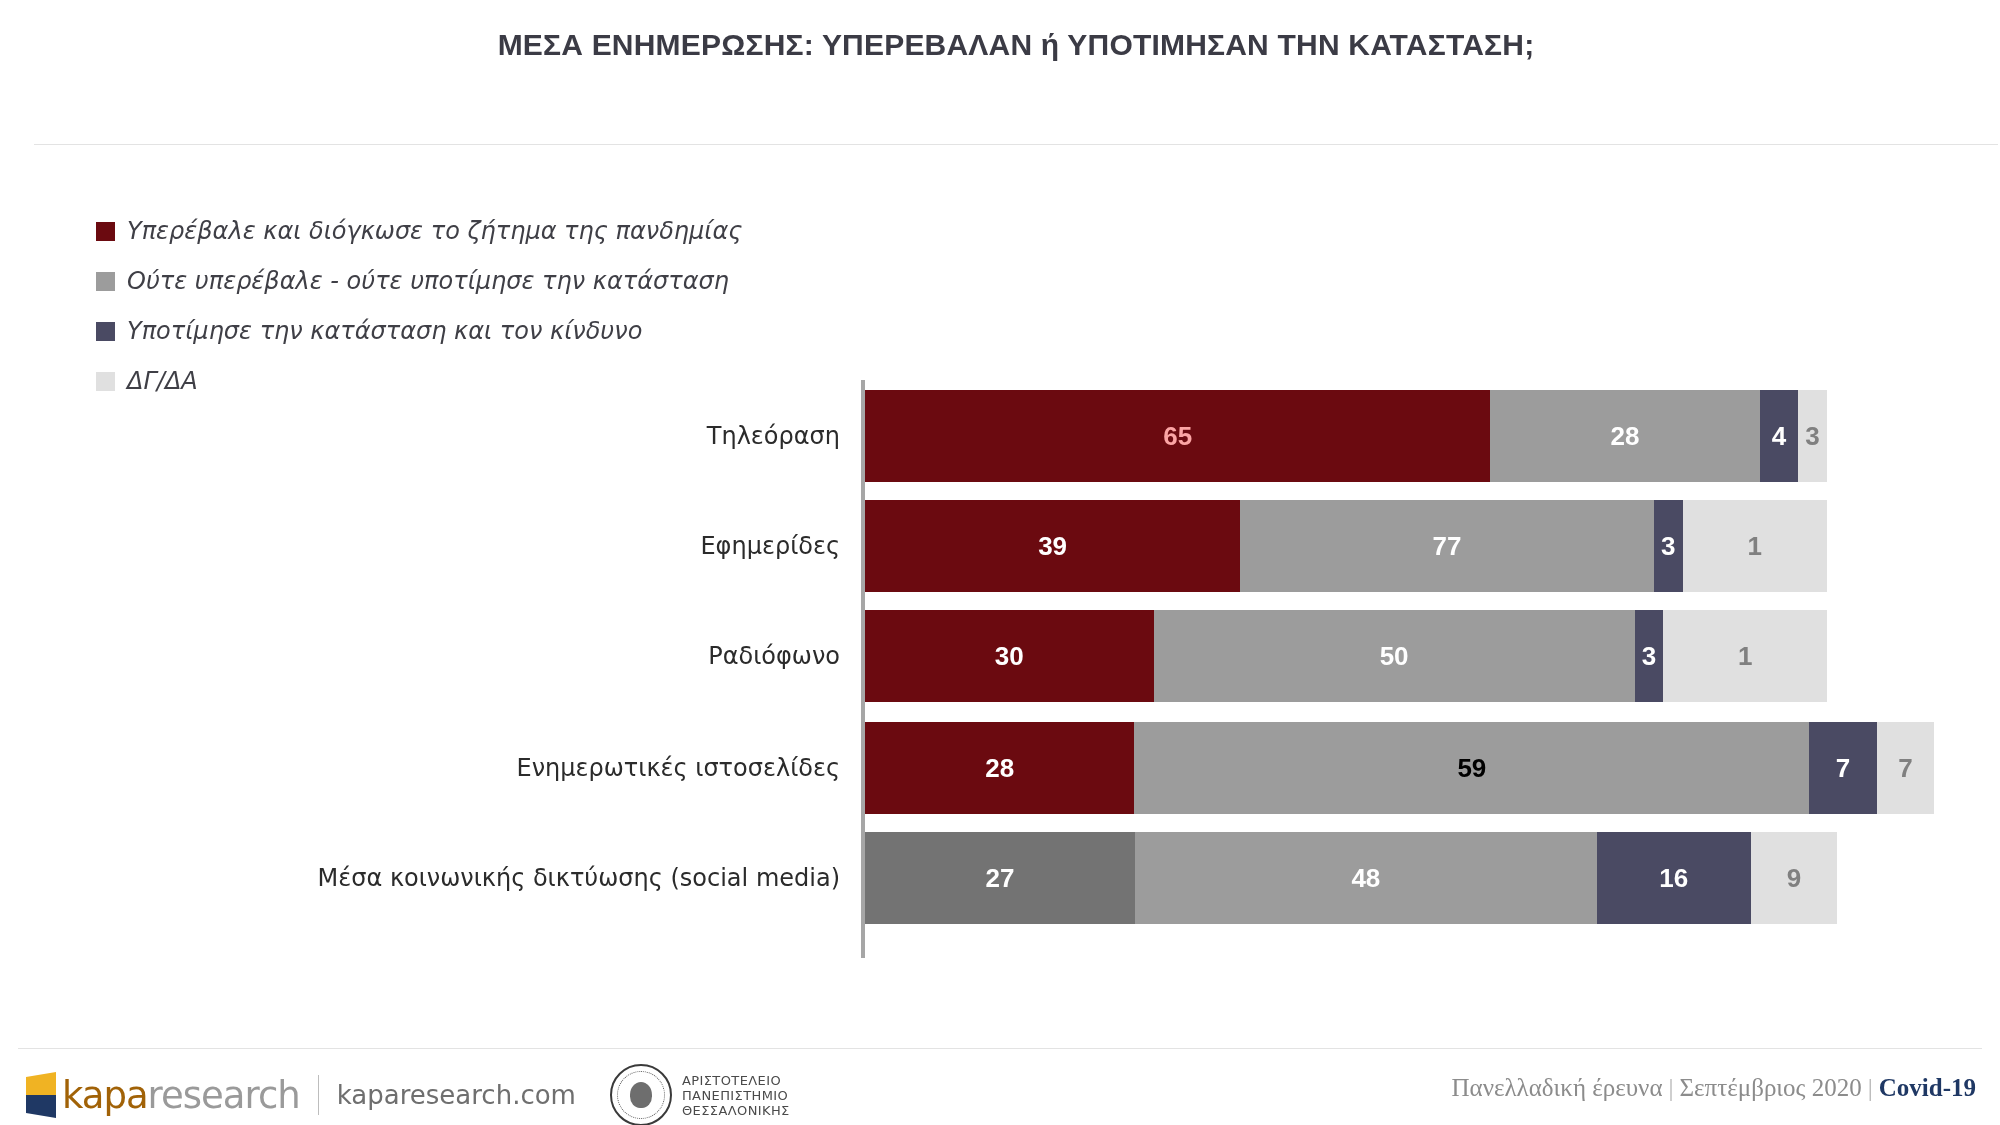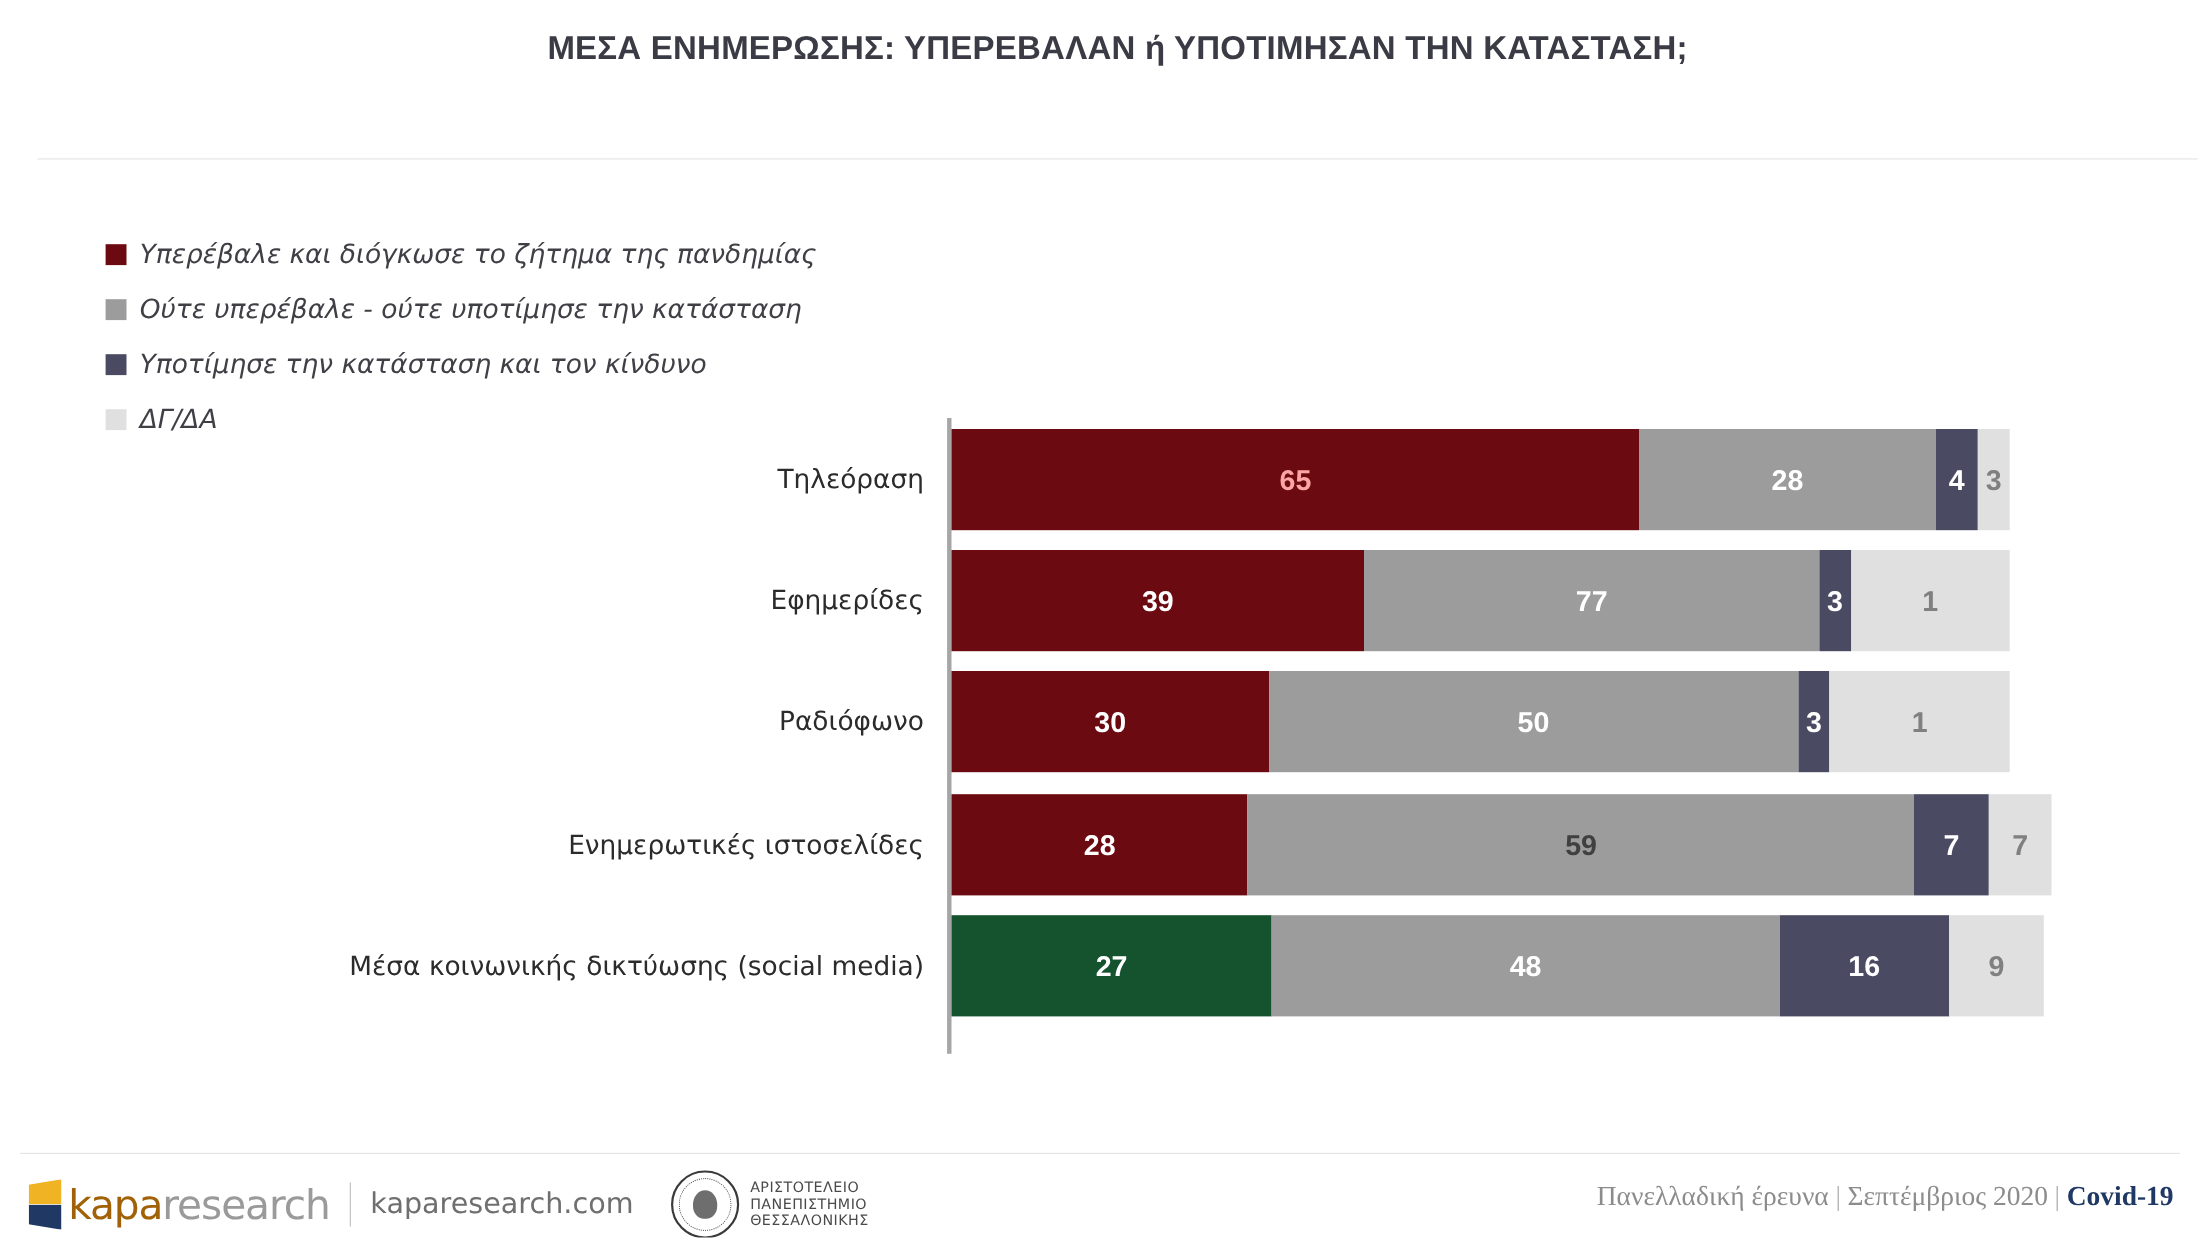--- a/index.html
+++ b/index.html
@@ -237,35 +237,35 @@
             <span>1</span>
           </div>
         </div>
       </div>
       <div class="row" style="top: 342px;">
         <div class="cat-label">Ενημερωτικές ιστοσελίδες</div>
         <div class="bar">
           <div class="seg s0" style="width: 269.36px; background: rgb(107, 10, 16); color: rgb(255, 255, 255);">
             <span>28</span>
           </div>
-          <div class="seg s1" style="width: 606px; background: rgb(156, 156, 156); color: #404040;">
+          <div class="seg s1" style="width: 675px; background: rgb(156, 156, 156); color: #000000;">
             <span>59</span>
           </div>
           <div class="seg s2" style="width: 67.34px; background: rgb(74, 74, 99); color: rgb(255, 255, 255);">
             <span>7</span>
           </div>
           <div class="seg s3" style="width: 57.72px; background: rgb(224, 224, 224); color: rgb(128, 128, 128);">
             <span>7</span>
           </div>
         </div>
       </div>
       <div class="row" style="top: 452px;">
         <div class="cat-label">Μέσα κοινωνικής δικτύωσης (social media)</div>
         <div class="bar">
-          <div class="seg s0" style="width: 291px; background: #14532d; color: rgb(255, 255, 255);">
+          <div class="seg s0" style="width: 270px; background: #737373; color: rgb(255, 255, 255);">
             <span>27</span>
           </div>
           <div class="seg s1" style="width: 461.76px; background: rgb(156, 156, 156); color: rgb(255, 255, 255);">
             <span>48</span>
           </div>
           <div class="seg s2" style="width: 153.92px; background: rgb(74, 74, 99); color: rgb(255, 255, 255);">
             <span>16</span>
           </div>
           <div class="seg s3" style="width: 86.58px; background: rgb(224, 224, 224); color: rgb(128, 128, 128);">
             <span>9</span>

